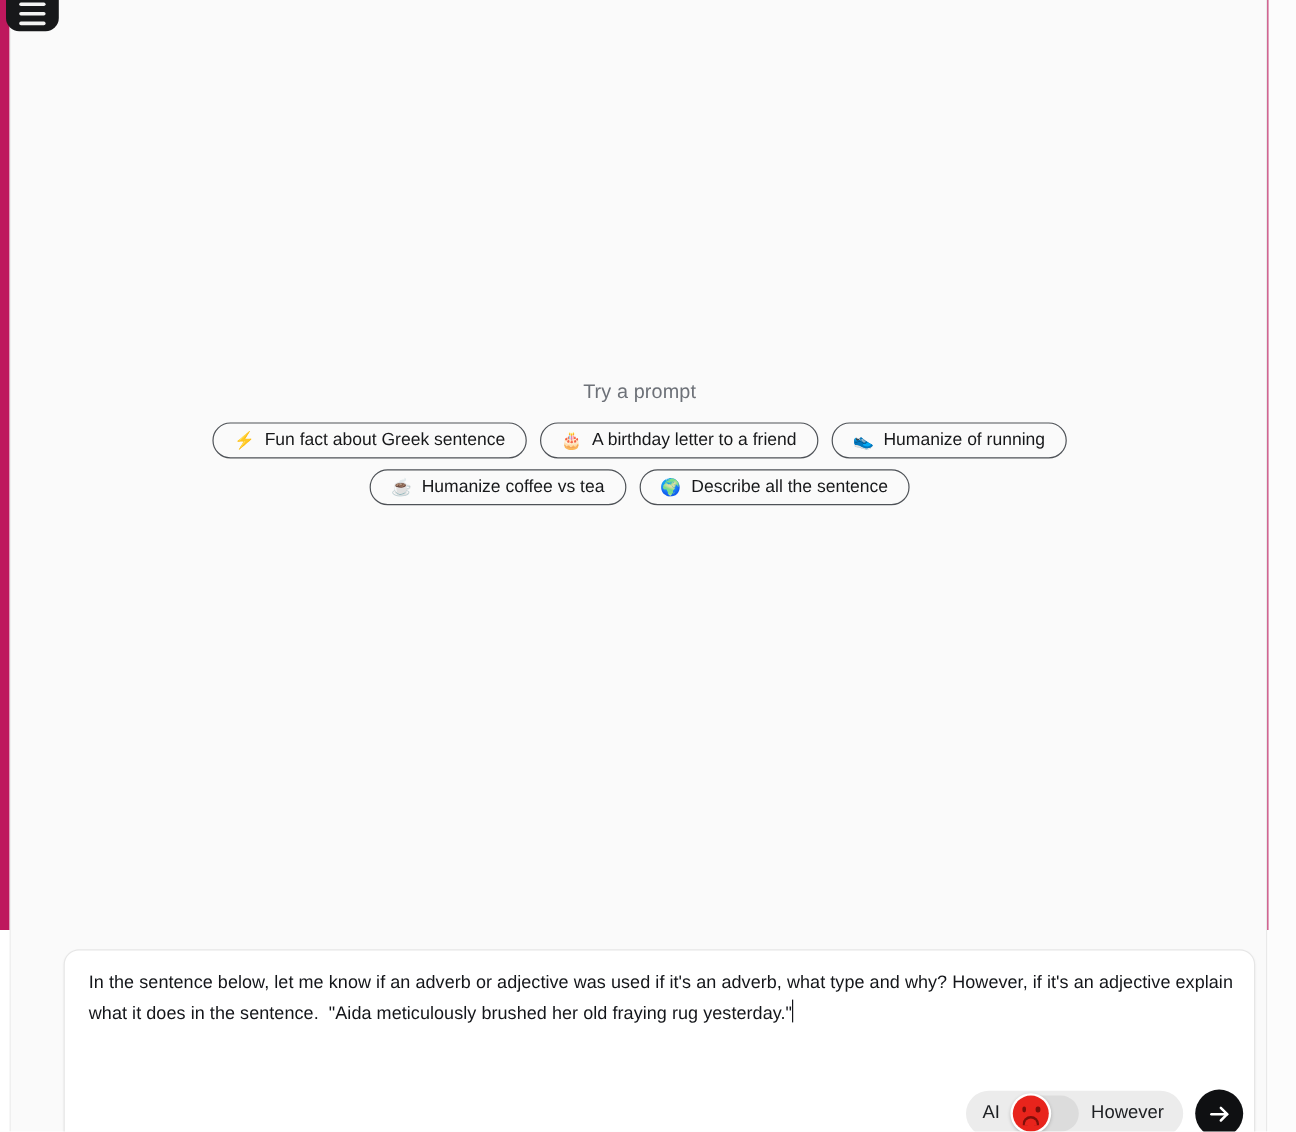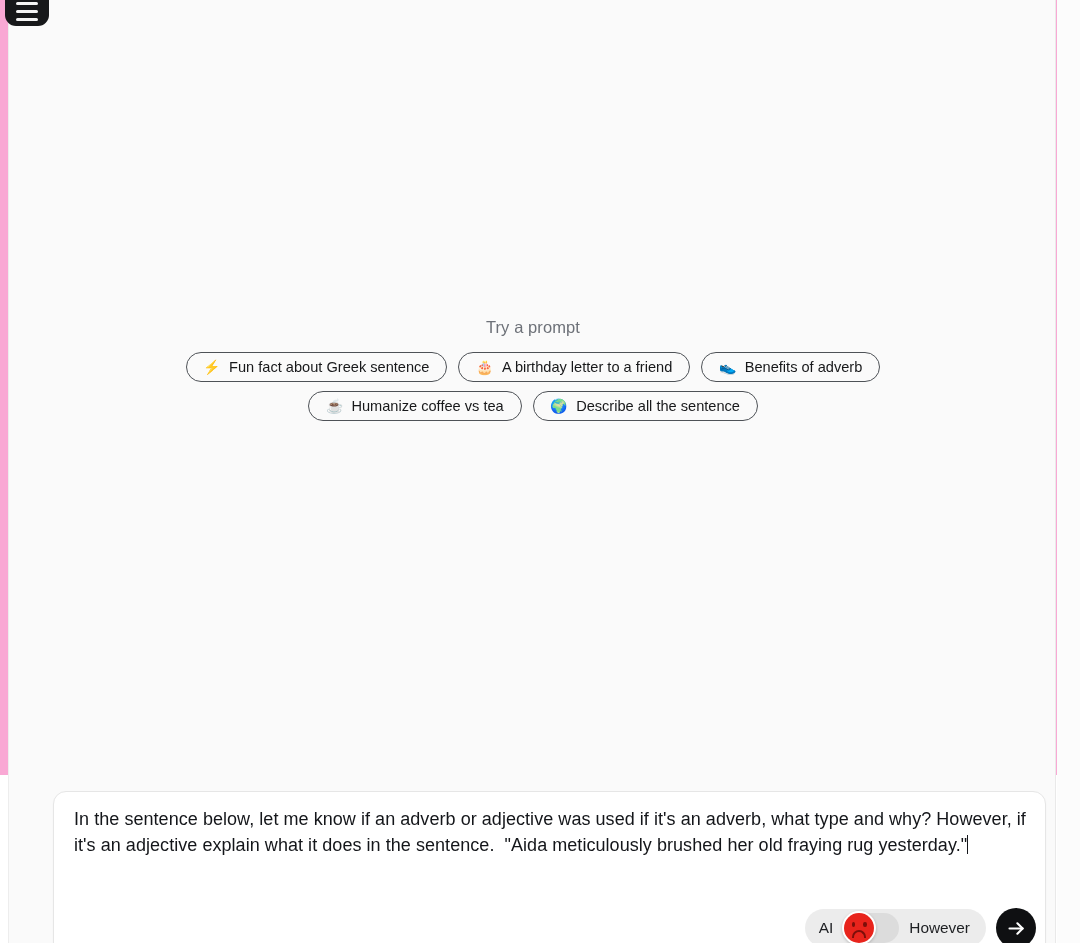--- a/index.html
+++ b/index.html
@@ -12,21 +12,21 @@
     background: #ffffff;
     font-family: "Liberation Sans", sans-serif;
     -webkit-font-smoothing: antialiased;
   }
 
   
   .app {
     position: relative;
     width: 1080px;
     height: 775px;
-    background: #f9a8d4;
+    background: #be185d;
   }
 
   
   .chat-pane {
     position: absolute;
     left: 8px;
     top: 0;
     width: 1048px;
     height: 943px;
     background: #fafafa;
@@ -121,21 +121,21 @@
     background: #ffffff;
     border: 1px solid #e6e6e6;
     border-radius: 13px;
     box-shadow: 0 1px 2px rgba(16,17,19,.03);
   }
   .composer-text {
     position: absolute;
     left: 20px;
     top: 14px;
     width: 968px;
-    font-size: 18px;
+    font-size: 15px;
     line-height: 26px;
     color: #14161a;
     letter-spacing: .05px;
     white-space: pre-wrap;
   }
   .caret {
     display: inline-block;
     width: 1px;
     height: 19px;
     background: #14161a;
@@ -254,21 +254,21 @@
         <button class="chip">
           <span class="emoji">⚡</span>
           <span>Fun fact about Greek sentence</span>
         </button>
         <button class="chip">
           <span class="emoji">🎂</span>
           <span>A birthday letter to a friend</span>
         </button>
         <button class="chip">
           <span class="emoji">👟</span>
-          <span>Benefits of adverb</span>
+          <span>Humanize of running</span>
         </button>
       </div>
 
       <div class="chip-row">
         <button class="chip">
           <span class="emoji">☕</span>
           <span>Humanize coffee vs tea</span>
         </button>
         <button class="chip">
           <span class="emoji">🌍</span>

